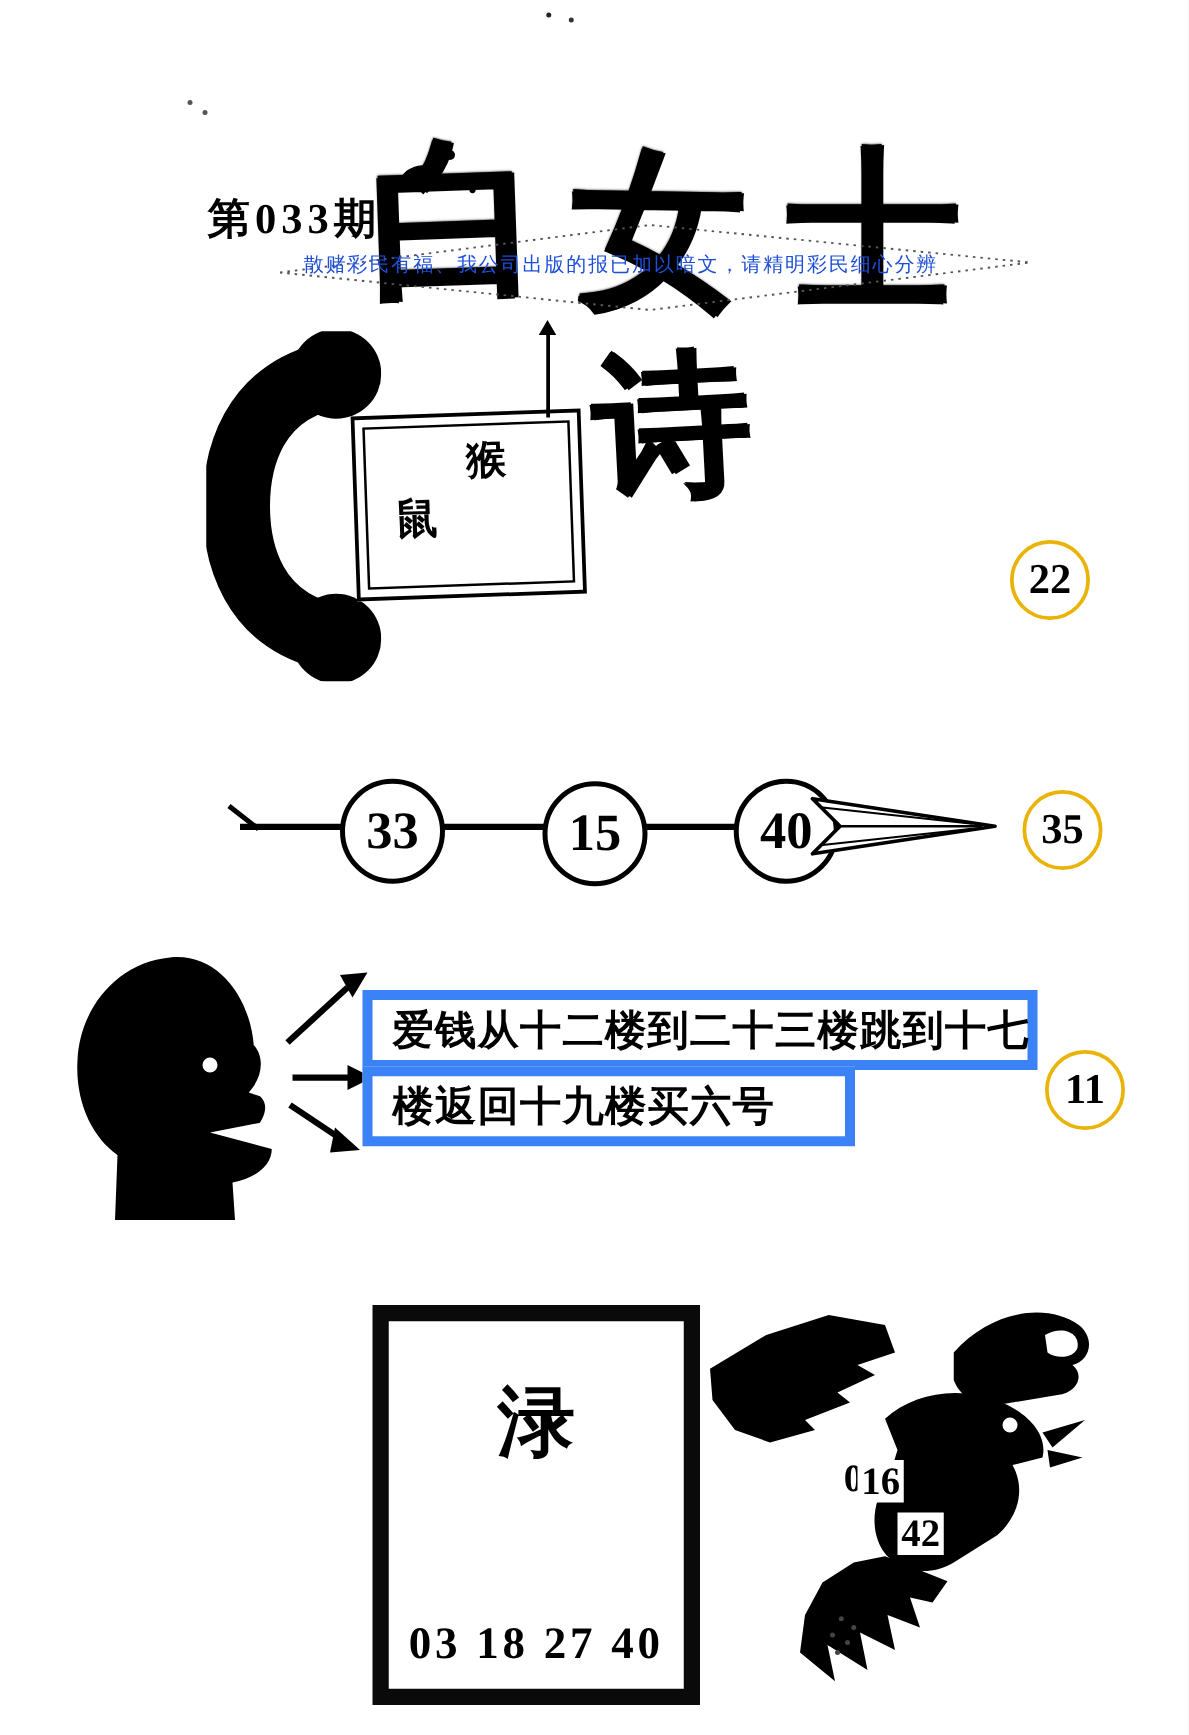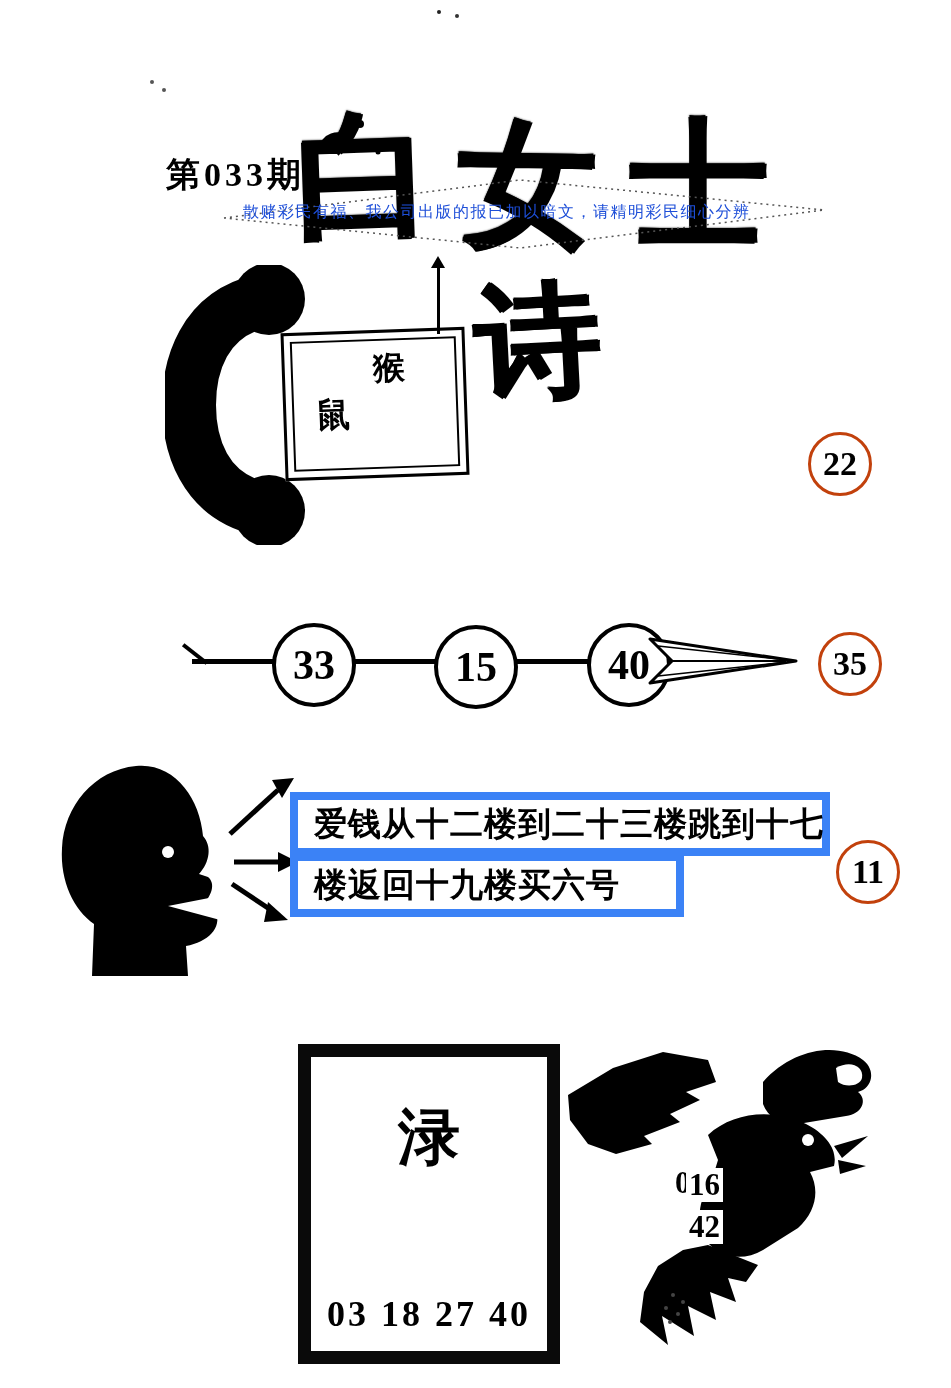--- a/index.html
+++ b/index.html
@@ -21,21 +21,21 @@
   .flag-inner{position:absolute;inset:6px;border:2px solid #000;}
   .zodiac{position:absolute;font-weight:800;}
   .pole{background:#000;}
   .pole-tip{width:0;height:0;border-left:7px solid transparent;border-right:7px solid transparent;border-bottom:12px solid #000;}
   
   .shi{font-family:"DejaVu Serif", serif;font-weight:900;font-size:125px;line-height:1;
        transform:rotate(-3deg);text-shadow:2px 1px 0 #000,-1px 1px 0 #000;}
   .poem{font-size:37px;font-weight:700;line-height:47px;letter-spacing:2px;white-space:nowrap;}
   .pw{font-size:31px;font-weight:700;letter-spacing:1px;white-space:nowrap;}
   
-  .badge{width:58px;height:58px;border:3px solid #c2410c;border-radius:50%;background:#fff;
+  .badge{width:58px;height:58px;border:3px solid #eab308;border-radius:50%;background:#fff;
          display:flex;align-items:center;justify-content:center;font-size:34px;font-weight:700;}
   .num-circle{width:76px;height:76px;border:4px solid #000;border-radius:50%;background:#fff;
          display:flex;align-items:center;justify-content:center;font-size:42px;font-weight:700;}
   .shaft{background:#000;}
   
   .text-box{border:8px solid #3b82f6;background:#fff;box-sizing:border-box;display:flex;align-items:center;
             padding-left:16px;font-size:33px;font-weight:600;letter-spacing:1px;white-space:nowrap;}
   
   .thick-box{border:13px solid #0a0a0a;box-sizing:border-box;background:#fff;}
   .box-char{text-align:center;margin-top:38px;font-size:62px;font-weight:700;}
@@ -145,15 +145,15 @@
     <path d="M150,205 L200,225 L188,242 L170,238 L178,262 L152,252 L158,280 L130,266 L136,296 L104,276 L110,305 L82,282 L86,252 L100,226 L125,210 Z" fill="#000"></path>
 
     <circle cx="115" cy="255" r="2" fill="#444"></circle>
     <circle cx="125" cy="262" r="2" fill="#444"></circle>
     <circle cx="108" cy="268" r="2" fill="#444"></circle>
     <circle cx="120" cy="274" r="2" fill="#444"></circle>
     <circle cx="112" cy="282" r="2" fill="#444"></circle>
   </svg>
   <span class="bird-num" style="left:672px;top:1166px;">04</span>
   <span class="bird-num" style="left:686px;top:1168px;">16</span>
-  <span class="bird-num" style="left:686px;top:1210px;text-align:right;">42</span>
+  <span class="bird-num" style="left:718px;top:1210px;text-align:right;">42</span>
 
 </div>
 
 </body></html>

